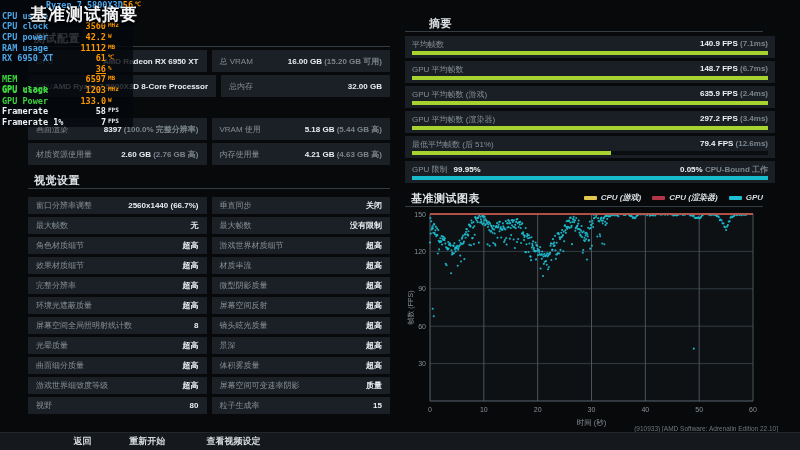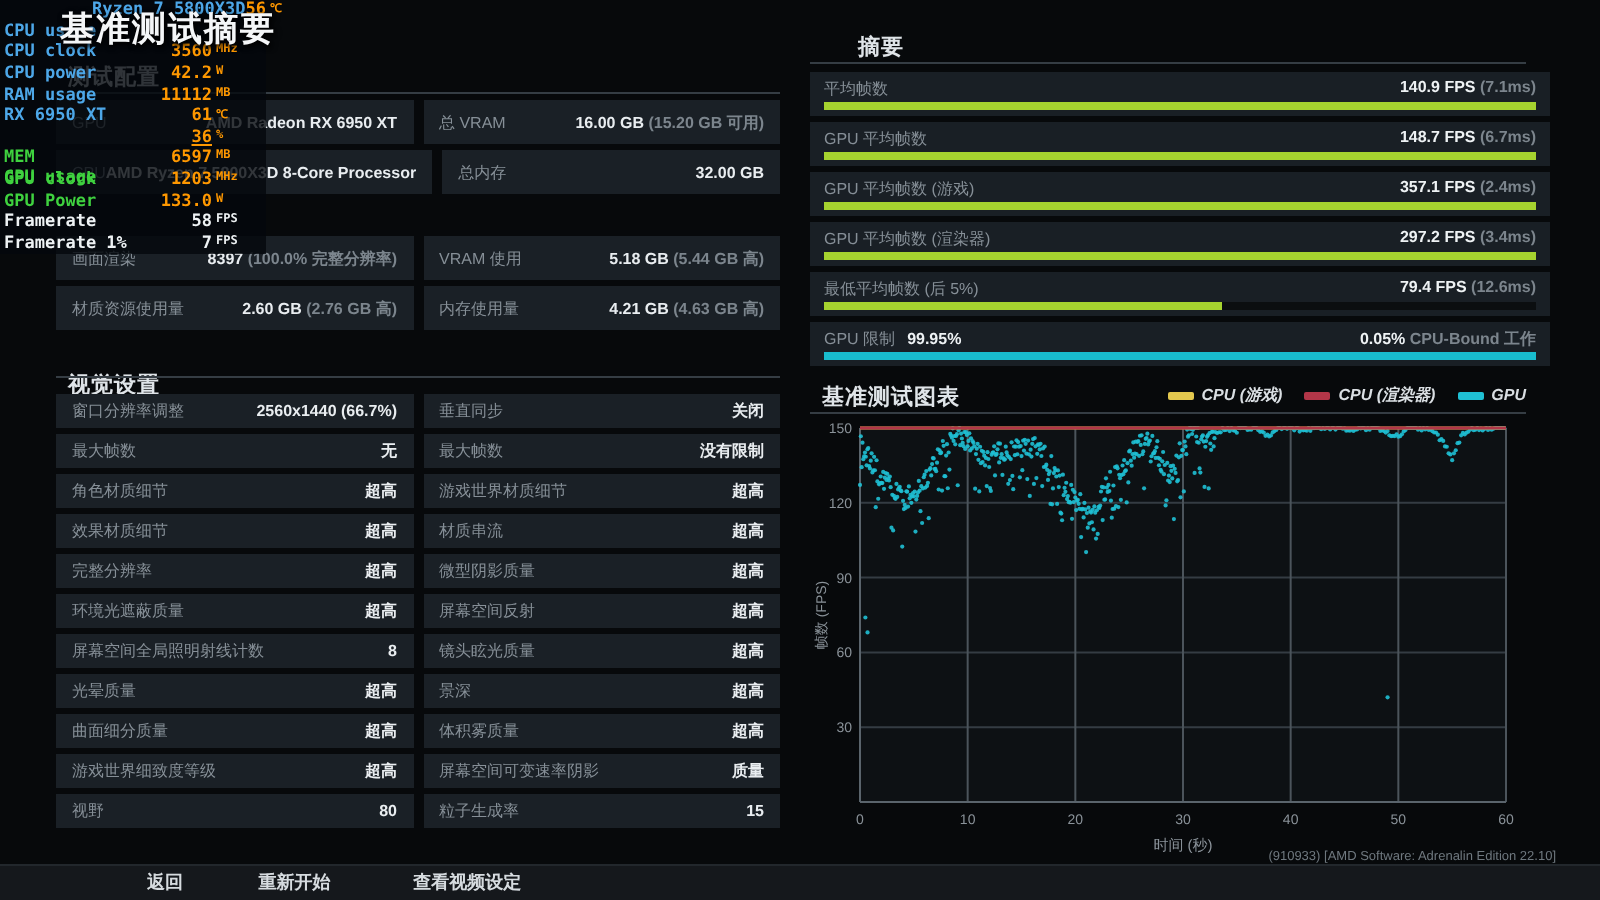--- a/index.html
+++ b/index.html
@@ -110,21 +110,21 @@
           <span class="c-lbl">材质资源使用量</span>
           <span class="c-val"><b>2.60 GB</b><span class="c-extra"> (2.76 GB 高)</span></span>
         </div>
         <div class="cell">
           <span class="c-lbl">内存使用量</span>
           <span class="c-val"><b>4.21 GB</b><span class="c-extra"> (4.63 GB 高)</span></span>
         </div>
       </div>
     </div>
 
-  <div class="section-h" style="left:34px; top:173px;margin-top:12px;">视觉设置</div>
+  <div class="section-h" style="left:34px; top:173px;">视觉设置</div>
   <div class="hline" style="left:28px; top:188px; width:362px;"></div>
   <div id="visual-rows" class="block vis" style="top:197px;">
       <div class="c-row">
         <div class="cell">
           <span class="c-lbl">窗口分辨率调整</span>
           <span class="c-val"><b>2560x1440 (66.7%)</b></span>
         </div>
         <div class="cell">
           <span class="c-lbl">垂直同步</span>
           <span class="c-val"><b>关闭</b></span>
@@ -249,38 +249,38 @@
           <span class="s-lbl">GPU 平均帧数</span>
           <span class="s-val"><b>148.7 FPS</b><span> (6.7ms)</span></span>
         </div>
         <div class="s-track">
           <div class="s-fill" style="width: 100%; background: rgb(166, 211, 47);"></div>
         </div>
       </div>
       <div class="s-row">
         <div class="s-head">
           <span class="s-lbl">GPU 平均帧数 (游戏)</span>
-          <span class="s-val"><b>357.1 FPS</b><span> (2.4ms)</span></span>
+          <span class="s-val"><b>635.9 FPS</b><span> (2.4ms)</span></span>
         </div>
         <div class="s-track">
           <div class="s-fill" style="width: 100%; background: rgb(166, 211, 47);"></div>
         </div>
       </div>
       <div class="s-row">
         <div class="s-head">
           <span class="s-lbl">GPU 平均帧数 (渲染器)</span>
           <span class="s-val"><b>297.2 FPS</b><span> (3.4ms)</span></span>
         </div>
         <div class="s-track">
           <div class="s-fill" style="width: 100%; background: rgb(166, 211, 47);"></div>
         </div>
       </div>
       <div class="s-row">
         <div class="s-head">
-          <span class="s-lbl">最低平均帧数 (后 5%)</span>
+          <span class="s-lbl">最低平均帧数 (后 51%)</span>
           <span class="s-val"><b>79.4 FPS</b><span> (12.6ms)</span></span>
         </div>
         <div class="s-track">
           <div class="s-fill" style="width: 56%; background: rgb(166, 211, 47);"></div>
         </div>
       </div>
       <div class="s-row">
         <div class="s-head">
           <span class="s-lbl">GPU 限制<b>99.95%</b></span>
           <span class="s-val"><b>0.05%</b><span> CPU-Bound 工作</span></span>

